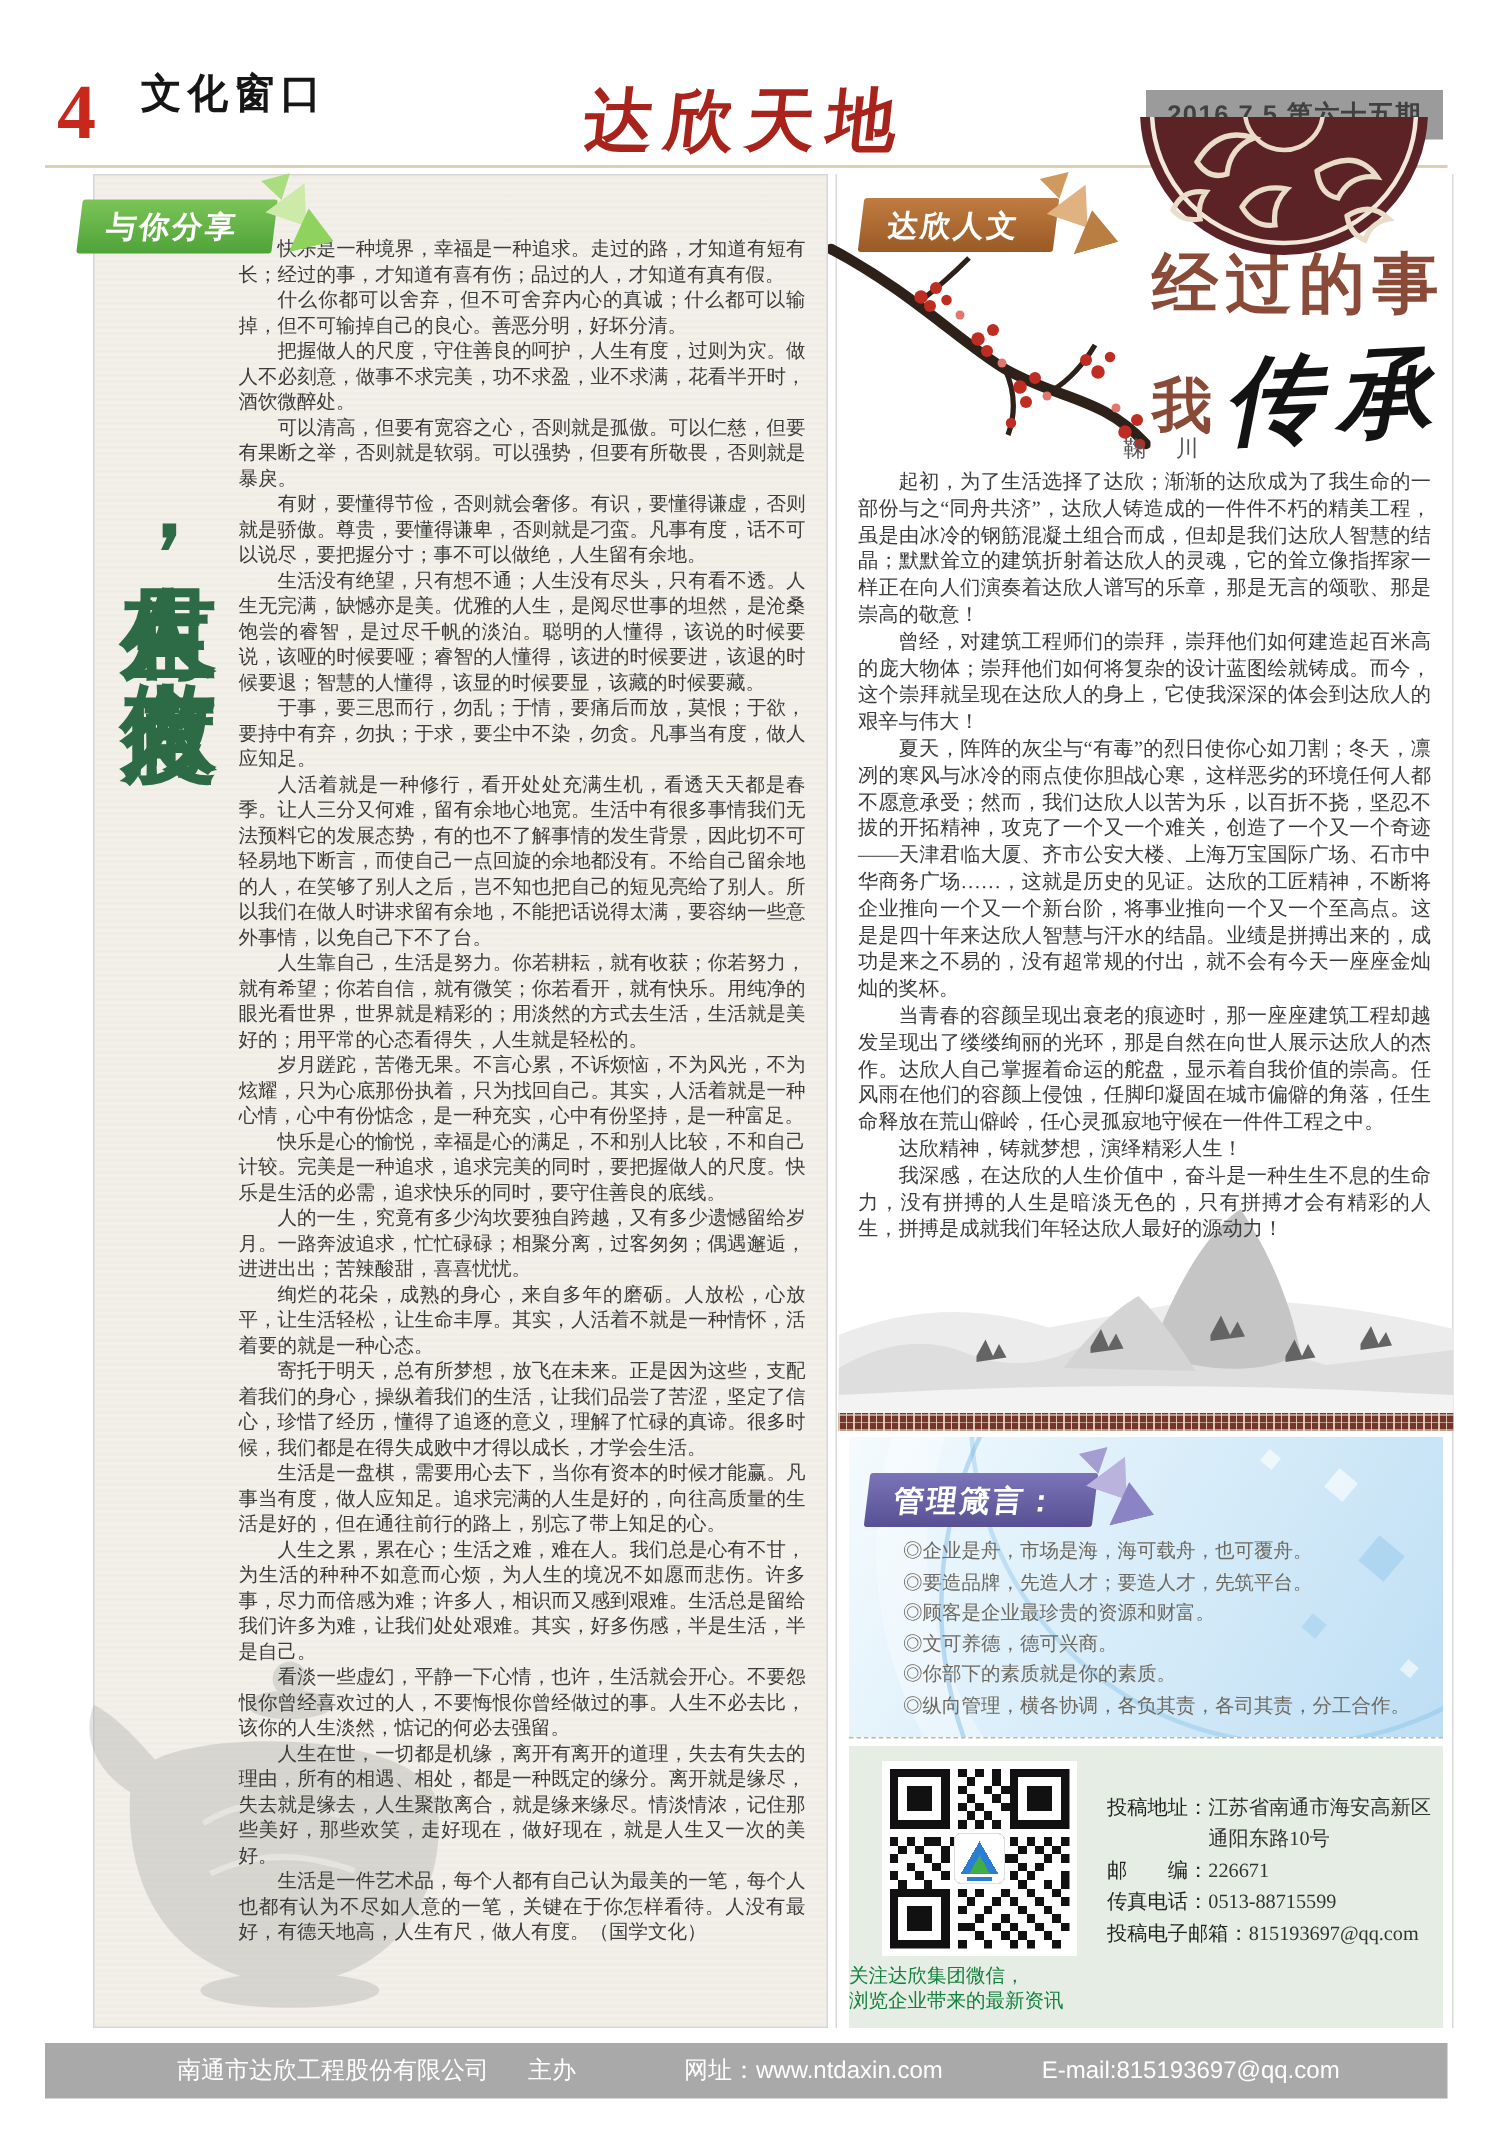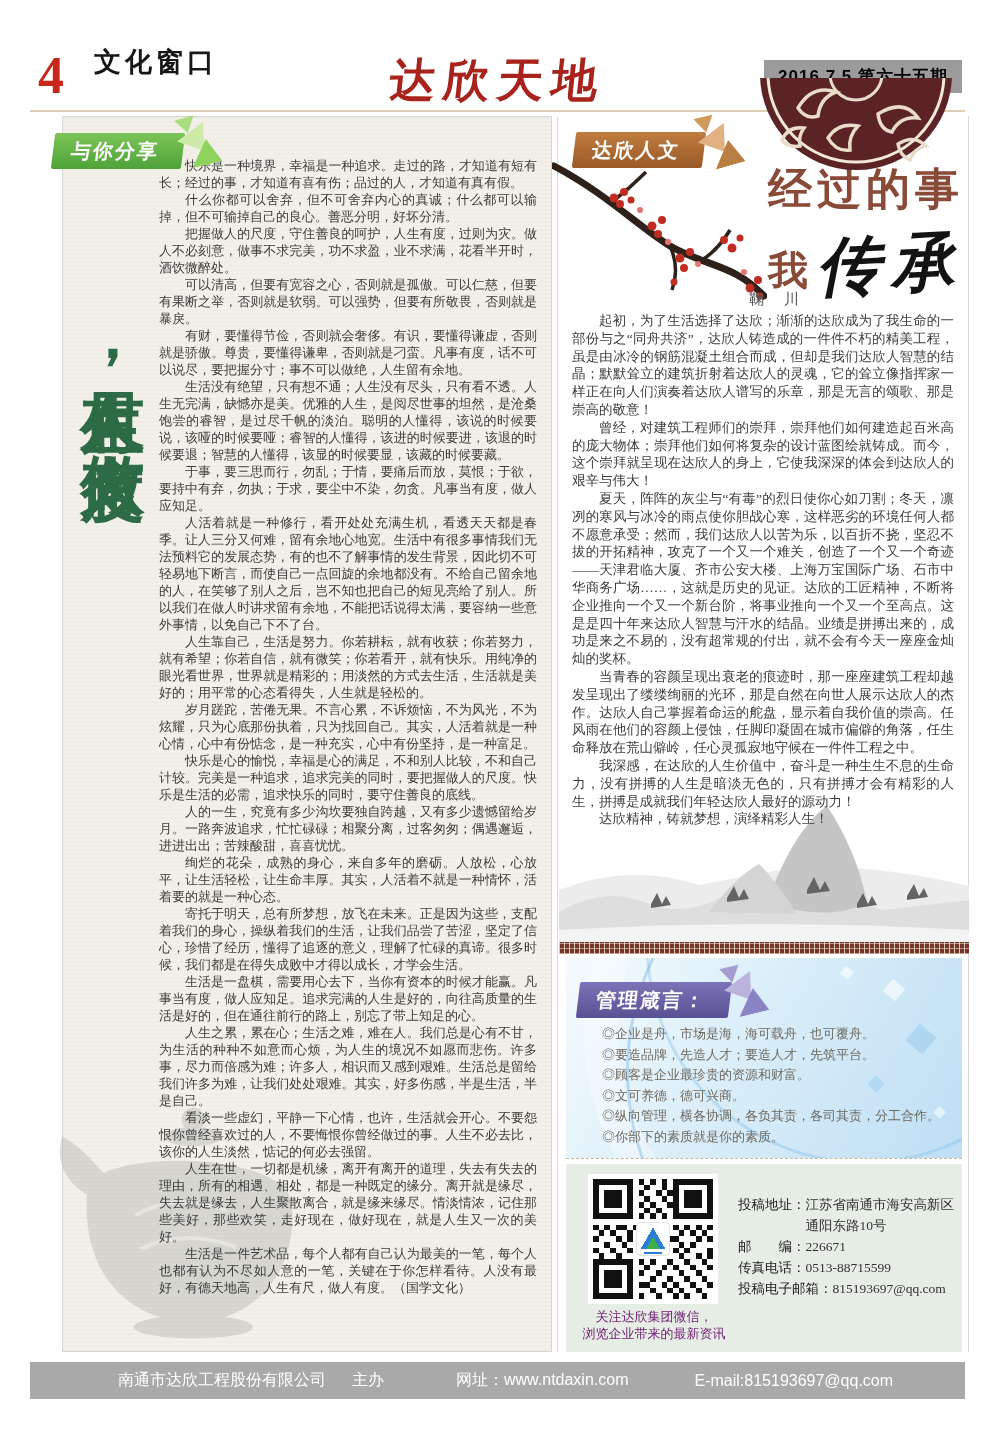--- a/index.html
+++ b/index.html
@@ -5,21 +5,21 @@
   html,body{margin:0;padding:0;background:#fff;}
   .page{position:relative;width:995px;height:1437px;background:#fff;overflow:hidden;
         font-family:"Liberation Serif",serif;color:#3c3c3c;}
   
   .pagenum{position:absolute;left:38px;top:46px;font:bold 52px "Liberation Serif",serif;color:#c8281c;}
   .section-title{position:absolute;left:94px;top:44px;font-weight:bold;font-size:27px;
         font-family:"Liberation Sans",sans-serif;color:#161616;letter-spacing:4px;}
   .masthead{position:absolute;left:0;width:100%;top:50px;text-align:center;
         font:bold 46px "Liberation Serif",serif;color:#a8231b;letter-spacing:8px;
         transform:skewX(-6deg);}
-  .date-box{position:absolute;right:33px;top:60px;background:#9b9b9b;color:#000000;
+  .date-box{position:absolute;right:33px;top:60px;background:#9b9b9b;color:#404040;
         font:bold 17px "Liberation Sans",sans-serif;padding:5px 14px;letter-spacing:1px;}
   .header-rule{position:absolute;left:30px;width:935px;top:110px;height:2px;background:#dccfb4;}
   
   .ribbon{position:absolute;z-index:5;height:36px;display:flex;align-items:center;
         padding:0 24px 0 18px;color:#fff;font:bold 20px "Liberation Sans",sans-serif;
         letter-spacing:2px;transform:skewX(-7deg);border-radius:2px;}
   .ribbon .shard{position:absolute;width:30px;height:26px;
         clip-path:polygon(0 100%,55% 0,100% 100%);}
   .ribbon-green{background:linear-gradient(180deg,#7cc457,#4ea338);}
   .ribbon-green .s1{right:-26px;top:-12px;background:#cdeaa8;transform:rotate(18deg);}
@@ -75,22 +75,22 @@
   .sw3{right:-120px;top:-230px;width:430px;height:430px;border:3px solid rgba(120,185,230,.35);}
   .deco-sq{position:absolute;background:rgba(255,255,255,.6);transform:rotate(40deg);}
   .mgmt-badge{left:12px;top:24px;}
   .maxims{position:absolute;left:36px;right:10px;top:66px;font-size:13px;line-height:20.5px;color:#6e695f;}
   .maxims p{margin:0;}
   
   .dashed-sep{position:absolute;left:8px;width:396px;top:1042px;border-top:1px dashed #c2b89a;z-index:3;}
   .contact-box{position:absolute;left:8px;width:396px;top:1048px;height:188px;background:#e6ede5;z-index:3;}
   .qr-card{position:absolute;left:22px;top:10px;width:130px;height:130px;background:#fff;}
   .qr-card svg{position:absolute;left:5px;top:5px;}
-  .qr-caption{position:absolute;left:0;top:144px;width:176px;text-align:center;
-        font-size:13px;line-height:17px;color:#701a75;}
+  .qr-caption{position:absolute;left:0;top:144px;width:176px;
+        font-size:13px;line-height:17px;color:#15803d;}
   .contact-rows{position:absolute;left:172px;top:30px;font-size:13.5px;line-height:21px;color:#333;}
   .contact-row .lbl{color:#222;}
   .contact-row.cont{padding-left:5em;}
   
   .footer{position:absolute;left:30px;top:1362px;width:935px;height:37px;background:#a9a9a9;
         color:#fff;display:flex;align-items:center;font:16px "Liberation Sans",sans-serif;}
   .footer span{white-space:nowrap;}
   .f-org{margin-left:88px;} .f-role{margin-left:26px;} .f-web{margin-left:72px;} .f-mail{margin-left:66px;}
   .watermark{position:absolute;left:150px;top:610px;font-size:195px;font-weight:bold;
         color:rgba(110,100,90,.05);z-index:6;pointer-events:none;white-space:nowrap;letter-spacing:4px;}
@@ -192,22 +192,22 @@
         <span class="rtitle-callig">传承</span>
       </div>
     </div>
     <div class="author">鞠 川</div>
 
     <div class="right-text">
         <p>起初，为了生活选择了达欣；渐渐的达欣成为了我生命的一部份与之“同舟共济”，达欣人铸造成的一件件不朽的精美工程，虽是由冰冷的钢筋混凝土组合而成，但却是我们达欣人智慧的结晶；默默耸立的建筑折射着达欣人的灵魂，它的耸立像指挥家一样正在向人们演奏着达欣人谱写的乐章，那是无言的颂歌、那是崇高的敬意！</p>
         <p>曾经，对建筑工程师们的崇拜，崇拜他们如何建造起百米高的庞大物体；崇拜他们如何将复杂的设计蓝图绘就铸成。而今，这个崇拜就呈现在达欣人的身上，它使我深深的体会到达欣人的艰辛与伟大！</p>
         <p>夏天，阵阵的灰尘与“有毒”的烈日使你心如刀割；冬天，凛冽的寒风与冰冷的雨点使你胆战心寒，这样恶劣的环境任何人都不愿意承受；然而，我们达欣人以苦为乐，以百折不挠，坚忍不拔的开拓精神，攻克了一个又一个难关，创造了一个又一个奇迹——天津君临大厦、齐市公安大楼、上海万宝国际广场、石市中华商务广场……，这就是历史的见证。达欣的工匠精神，不断将企业推向一个又一个新台阶，将事业推向一个又一个至高点。这是是四十年来达欣人智慧与汗水的结晶。业绩是拼搏出来的，成功是来之不易的，没有超常规的付出，就不会有今天一座座金灿灿的奖杯。</p>
         <p>当青春的容颜呈现出衰老的痕迹时，那一座座建筑工程却越发呈现出了缕缕绚丽的光环，那是自然在向世人展示达欣人的杰作。达欣人自己掌握着命运的舵盘，显示着自我价值的崇高。任风雨在他们的容颜上侵蚀，任脚印凝固在城市偏僻的角落，任生命释放在荒山僻岭，任心灵孤寂地守候在一件件工程之中。</p>
+        <p>达欣精神，铸就梦想，演绎精彩人生！</p>
         <p>我深感，在达欣的人生价值中，奋斗是一种生生不息的生命力，没有拼搏的人生是暗淡无色的，只有拼搏才会有精彩的人生，拼搏是成就我们年轻达欣人最好的源动力！</p>
-        <p>达欣精神，铸就梦想，演绎精彩人生！</p>
       </div>
 
     <svg class="mountain" width="410" height="155" viewBox="0 0 410 155">
       <path d="M0,100 Q70,72 140,95 L220,80 Q300,70 410,96 L410,155 L0,155 Z" fill="#ececec"></path>
       <path d="M0,122 Q45,96 85,112 T165,106 L205,122 Q265,100 325,120 L410,110 L410,155 L0,155 Z" fill="#dddddd"></path>
       <path d="M208,112 C228,58 250,28 268,16 C284,40 300,72 308,112 C282,128 240,124 208,112 Z" fill="#c2c2c2"></path>
       <path d="M150,122 C170,96 186,82 200,74 C216,90 228,108 238,124 Z" fill="#d2d2d2"></path>
       <g fill="#5c5c5c">
         <path d="M92,114 l6,-11 5,11 4,-8 5,9 -20,3 z"></path>
         <path d="M168,108 l7,-12 5,12 5,-9 5,10 -22,3 z"></path>
@@ -233,22 +233,22 @@
         <i class="shard s1"></i>
         <i class="shard s2"></i>
         <i class="shard s3"></i>
         <span>管理箴言：</span>
       </div>
       <div class="maxims">
           <p>◎企业是舟，市场是海，海可载舟，也可覆舟。</p>
           <p>◎要造品牌，先造人才；要造人才，先筑平台。</p>
           <p>◎顾客是企业最珍贵的资源和财富。</p>
           <p>◎文可养德，德可兴商。</p>
+          <p>◎你部下的素质就是你的素质。</p>
           <p>◎纵向管理，横各协调，各负其责，各司其责，分工合作。</p>
-          <p>◎你部下的素质就是你的素质。</p>
         </div>
     </div>
 
     <div class="dashed-sep"></div>
 
     <div class="contact-box">
       <div class="qr-card">
         <svg width="120" height="120" viewBox="0 0 21 21" shape-rendering="crispEdges">
           <rect x="0" y="0" width="21" height="21" fill="#fff"></rect>
           <g fill="#111">

